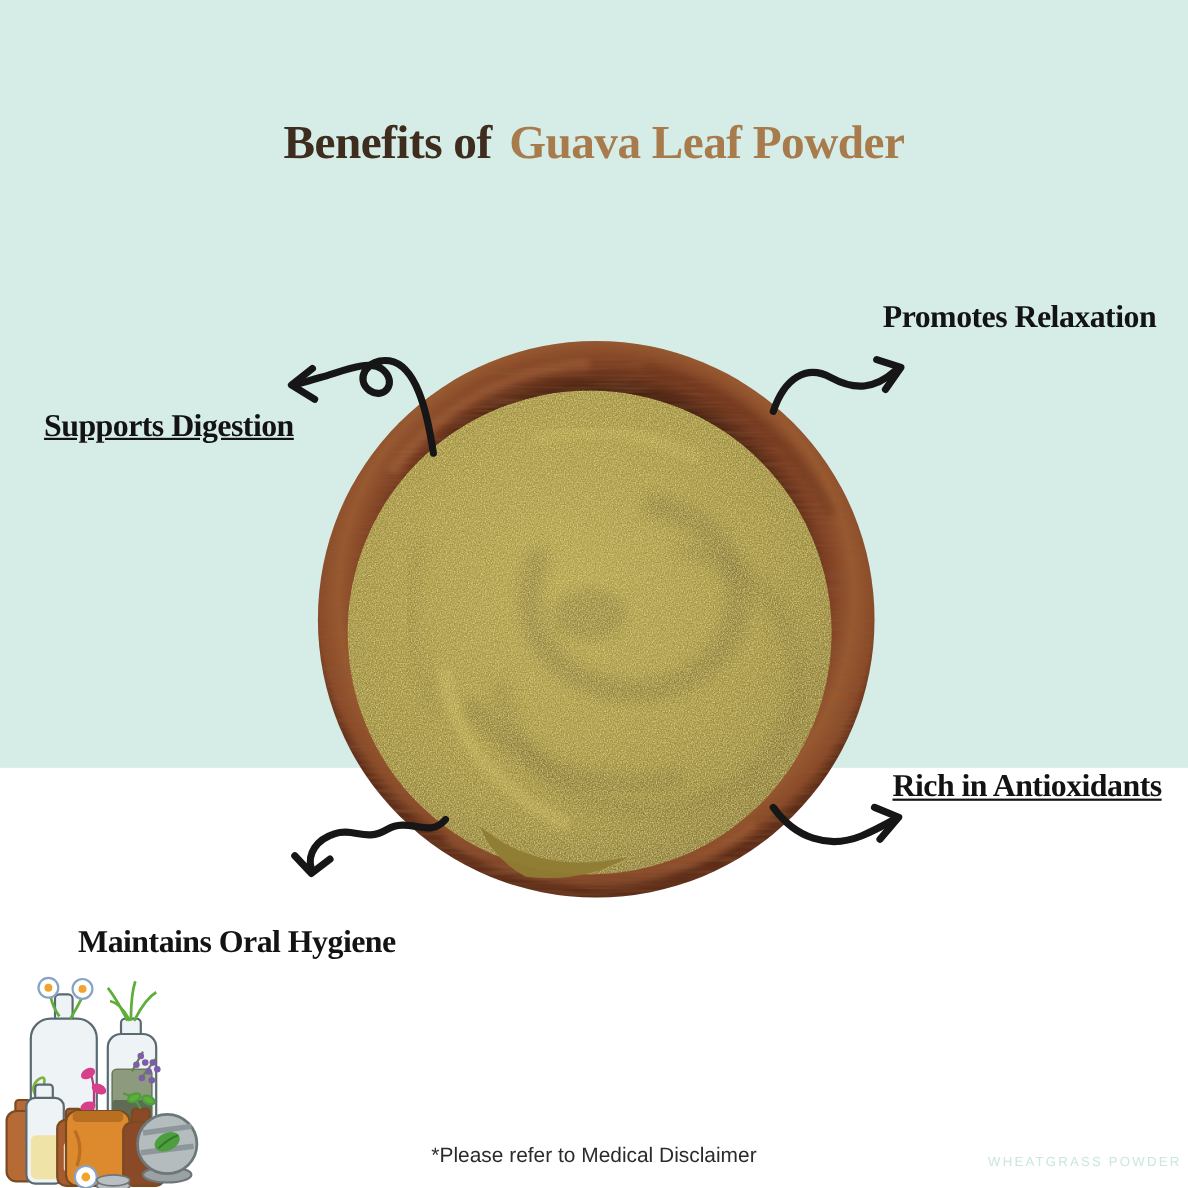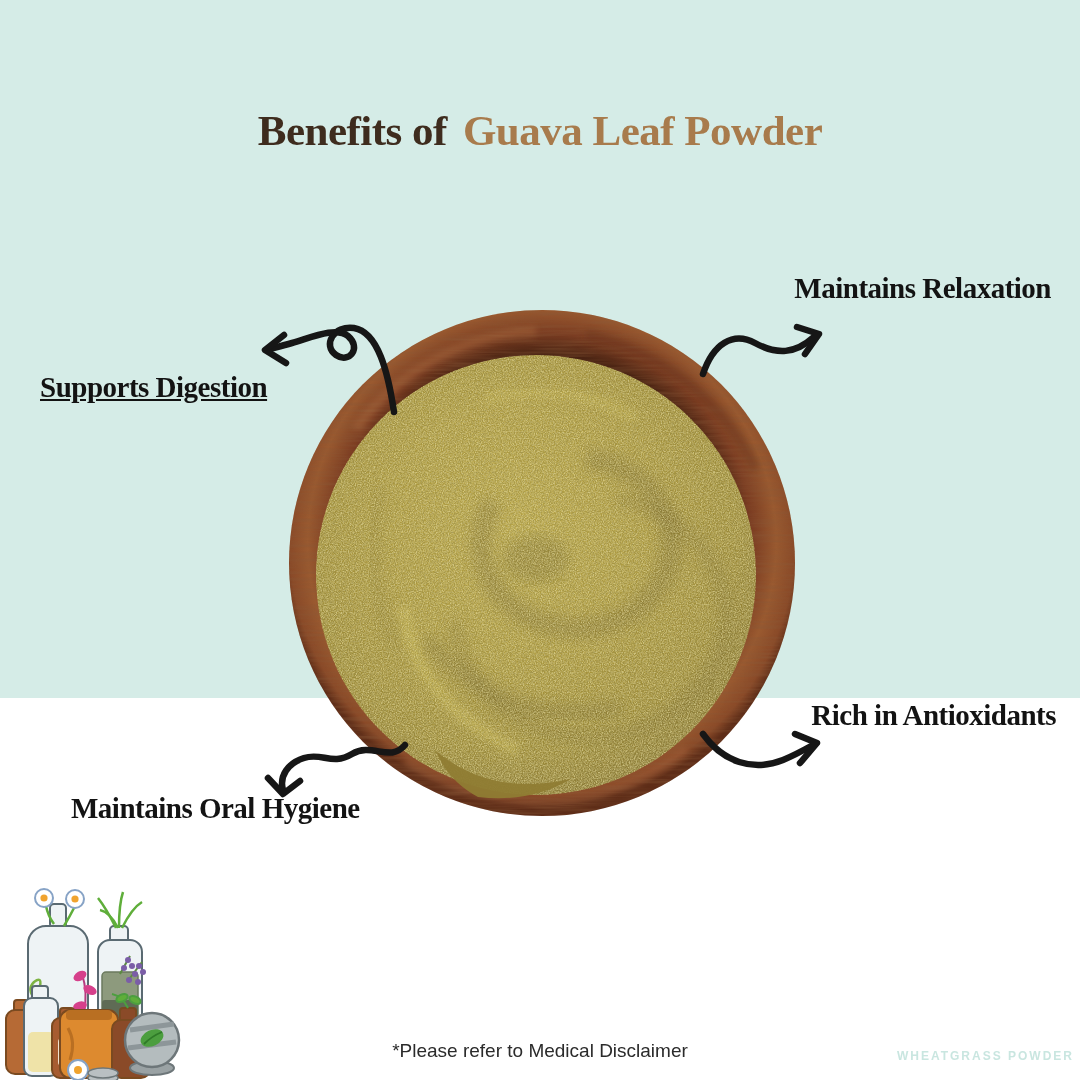--- a/index.html
+++ b/index.html
@@ -13,33 +13,33 @@
     font-size:43px;font-weight:700;letter-spacing:-0.5px;white-space:nowrap;
   }
   .title .prefix{color:#3e2c1e;}
   .title .product{color:#a87b4c;margin-left:16px;}
   .benefit{
     position:absolute;font-size:29px;font-weight:700;color:#131313;
     letter-spacing:-0.5px;white-space:nowrap;z-index:6;
   }
   #b-promotes{top:272px;right:29px;}
   #b-supports{top:371px;left:40px;text-decoration:underline;}
-  #b-antiox{top:699px;right:24px;}
-  #b-oral{top:792px;left:71px;}
+  #b-antiox{top:699px;right:24px;text-decoration:underline;}
+  #b-oral{top:840px;left:71px;}
   .arrow{position:absolute;z-index:5;}
   .arrow path{fill:none;stroke:#161616;stroke-width:6.5;stroke-linecap:round;stroke-linejoin:round;}
   #bowl{position:absolute;left:286px;top:309px;z-index:3;}
   #brand{position:absolute;left:2px;top:882px;z-index:4;}
   .disclaimer{
     position:absolute;left:0;top:1040px;width:1080px;text-align:center;
     font-family:"Liberation Sans", sans-serif;font-size:19px;color:#2b2b2b;z-index:6;
   }
   .watermark{
     position:absolute;right:6px;top:1049px;
-    font-family:"Liberation Sans", sans-serif;font-size:12px;font-weight:700;
+    font-family:"Liberation Sans", sans-serif;font-size:12px;font-weight:400;
     letter-spacing:2px;color:#c9e6e0;z-index:6;
   }
 </style>
 </head>
 <body>
 
 <div class="canvas">
   <div class="bg-top"></div>
 
   <div class="title">
@@ -123,21 +123,21 @@
   <svg class="arrow" style="left:698px;top:722px" width="135" height="60" viewBox="0 0 135 60">
     <path d="M5,12 C25,40 55,50 85,38 C97,33 106,28 115,23"></path>
     <path d="M97,12 L119,21 L102,41"></path>
   </svg>
 
   <svg class="arrow" style="left:240px;top:733px" width="170" height="72" viewBox="0 0 170 72">
     <path d="M165,12 C150,30 132,9 112,21 C92,33 82,19 64,25 C48,30 39,43 43,57"></path>
     <path d="M28,45 L43,61 L60,48"></path>
   </svg>
 
-  <div class="benefit" id="b-promotes">Maintains Relaxation</div>
+  <div class="benefit" id="b-promotes">Promotes Relaxation</div>
   <div class="benefit" id="b-supports">Supports Digestion</div>
   <div class="benefit" id="b-antiox">Rich in Antioxidants</div>
   <div class="benefit" id="b-oral">Maintains Oral Hygiene</div>
 
   <svg id="brand" width="182" height="200" viewBox="0 0 182 200">
     <g stroke="#5a6a72" stroke-width="2" fill="#eef3f5">
       <rect x="48" y="22" width="16" height="24" rx="4"></rect>
       <rect x="26" y="44" width="60" height="124" rx="18"></rect>
       <rect x="108" y="44" width="18" height="18" rx="4"></rect>
       <rect x="96" y="58" width="44" height="108" rx="12"></rect>

